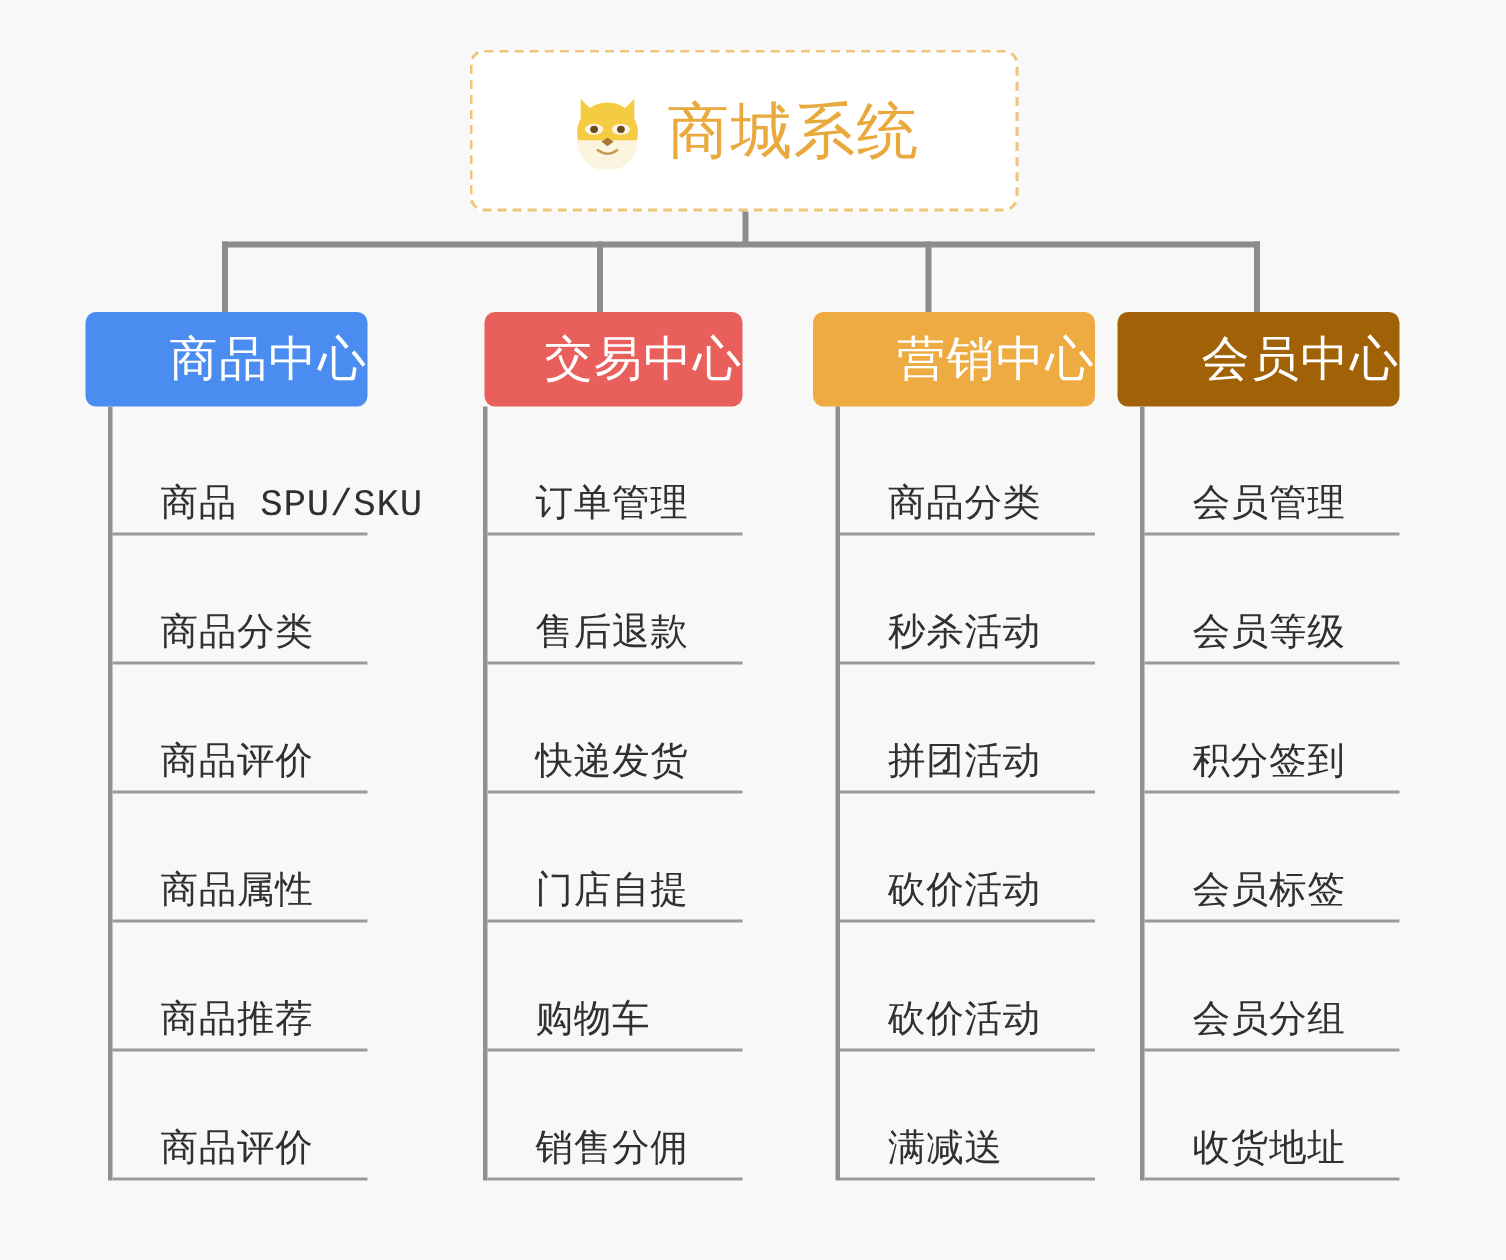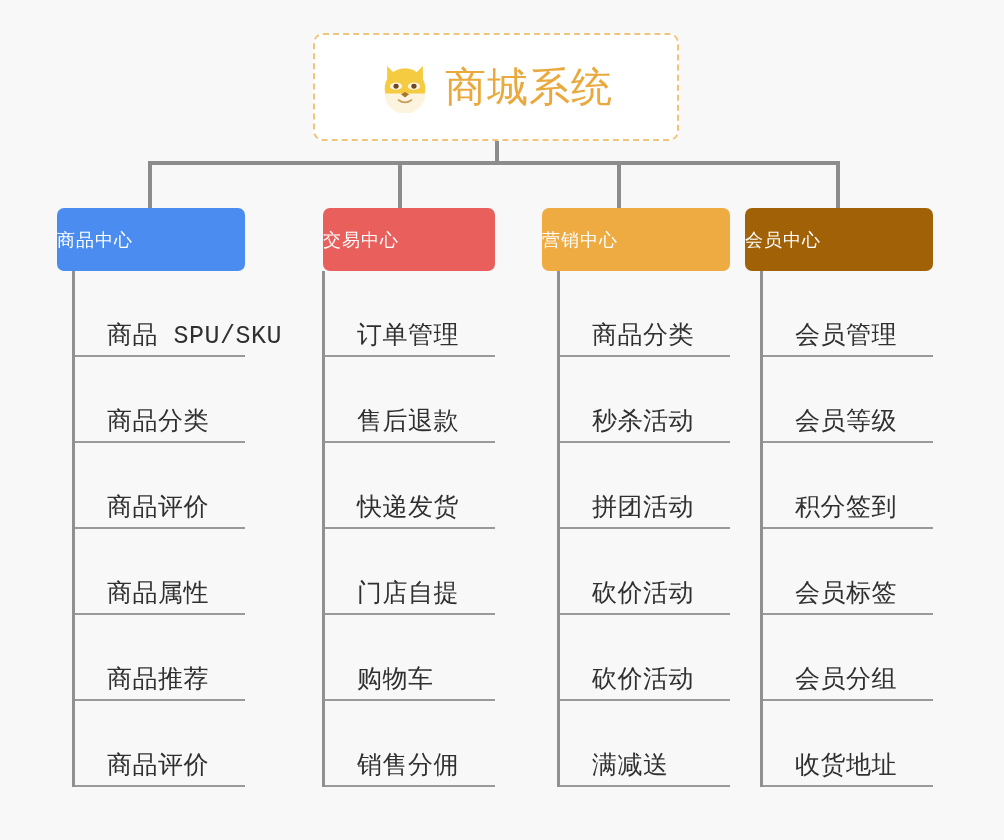--- a/index.html
+++ b/index.html
@@ -77,23 +77,23 @@
   .column {
     position: absolute;
     top: 208px;
     width: 188px;
   }
   .col-head {
     height: 63px;
     border-radius: 7px;
     display: flex;
     align-items: center;
-    justify-content: flex-start;
+    justify-content: flex-end;
     color: #ffffff;
-    font-size: 18px;
+    font-size: 32px;
     letter-spacing: 1px;
     box-sizing: border-box;
   }
   .leaf-list {
     position: relative;
     margin-left: 15px;
     border-left: 3px solid #909090;
     padding-top: 0;
   }
   .leaf-item {

